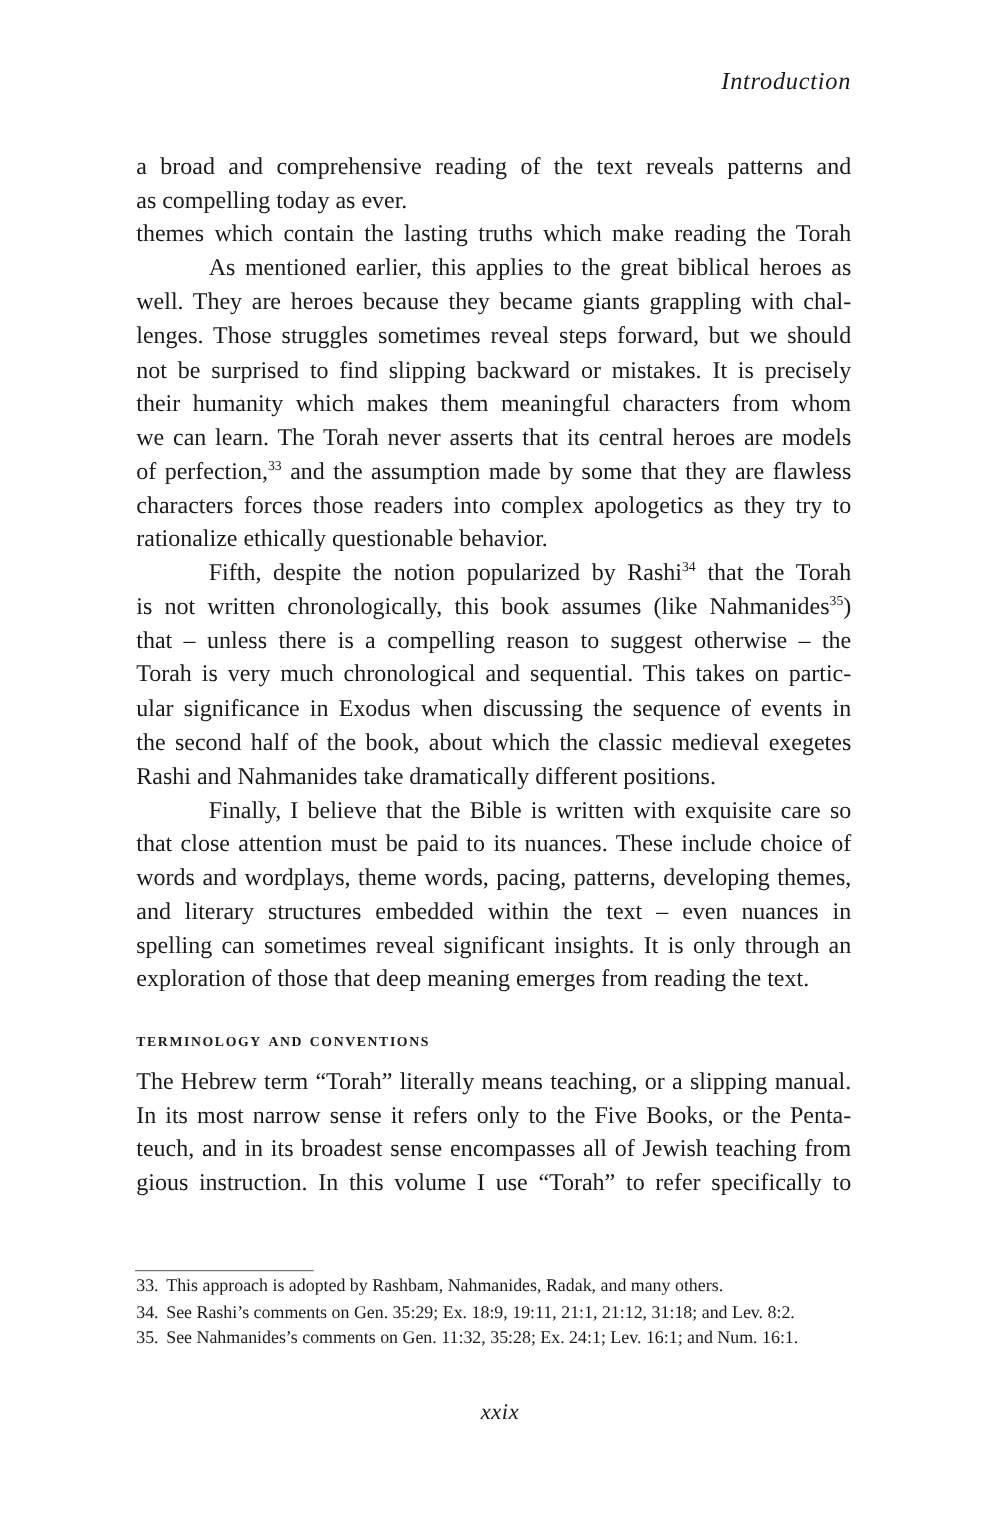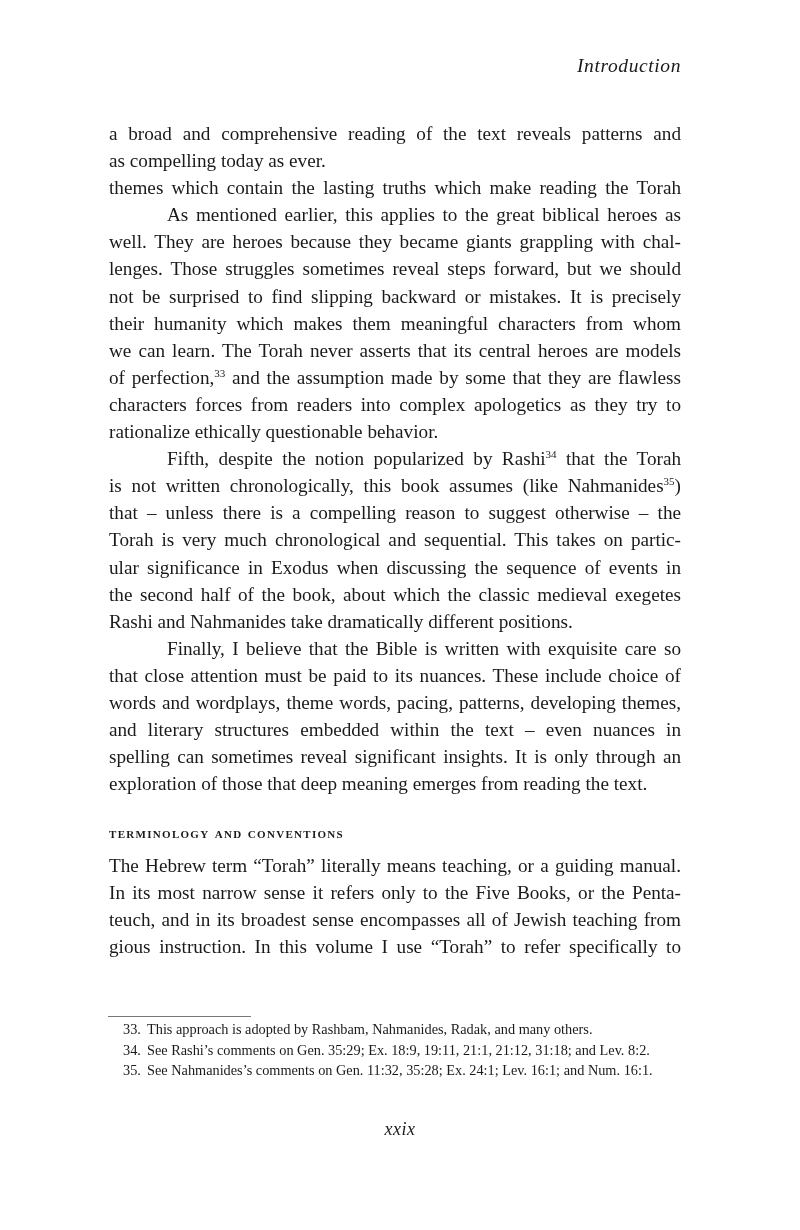--- a/index.html
+++ b/index.html
@@ -10,21 +10,21 @@
   .body-text { position: absolute; left: 109px; width: 572px; top: 120px; }
   .line { display: block; font-size: 19.2px; line-height: 27.1px; height: 27.1px;
           white-space: nowrap; text-align: justify; text-align-last: justify; }
   .line.last { text-align-last: left; }
   .line.indent { padding-left: 58px; }
   sup { font-size: 11px; line-height: 0; vertical-align: 7px; }
   .heading { position: absolute; left: 109px; top: 824px; font-size: 16px; font-weight: bold;
              font-variant: small-caps; letter-spacing: 1.3px; text-transform: lowercase; }
   .body-text-2 { position: absolute; left: 109px; width: 572px; top: 852px; }
   .rule { position: absolute; left: 108px; top: 1016px; width: 143px; height: 1px; background: #777; }
-  .footnotes { position: absolute; left: 123px; top: 1019px; width: 580px; }
+  .footnotes { position: absolute; left: 109px; top: 1019px; width: 580px; }
   .fn { font-size: 14.3px; line-height: 20.5px; white-space: nowrap; display: flex; }
   .fn-num { width: 24px; flex: none; }
   .folio { position: absolute; top: 1119px; left: 0; width: 800px; text-align: center;
            font-style: italic; font-size: 18px; letter-spacing: 0.5px; }
 </style>
 </head>
 <body>
 
 <div class="running-head">Introduction</div>
 
@@ -32,41 +32,41 @@
     <span class="line">a broad and comprehensive reading of the text reveals patterns and</span>
     <span class="line last">as compelling today as ever.</span>
     <span class="line">themes which contain the lasting truths which make reading the Torah</span>
     <span class="line indent">As mentioned earlier, this applies to the great biblical heroes as</span>
     <span class="line">well. They are heroes because they became giants grappling with chal-</span>
     <span class="line">lenges. Those struggles sometimes reveal steps forward, but we should</span>
     <span class="line">not be surprised to find slipping backward or mistakes. It is precisely</span>
     <span class="line">their humanity which makes them meaningful characters from whom</span>
     <span class="line">we can learn. The Torah never asserts that its central heroes are models</span>
     <span class="line">of perfection,<sup>33</sup> and the assumption made by some that they are flawless</span>
-    <span class="line">characters forces from readers into complex apologetics as they try to</span>
+    <span class="line">characters forces those readers into complex apologetics as they try to</span>
     <span class="line last">rationalize ethically questionable behavior.</span>
     <span class="line indent">Fifth, despite the notion popularized by Rashi<sup>34</sup> that the Torah</span>
     <span class="line">is not written chronologically, this book assumes (like Nahmanides<sup>35</sup>)</span>
     <span class="line">that – unless there is a compelling reason to suggest otherwise – the</span>
     <span class="line">Torah is very much chronological and sequential. This takes on partic-</span>
     <span class="line">ular significance in Exodus when discussing the sequence of events in</span>
     <span class="line">the second half of the book, about which the classic medieval exegetes</span>
     <span class="line last">Rashi and Nahmanides take dramatically different positions.</span>
     <span class="line indent">Finally, I believe that the Bible is written with exquisite care so</span>
     <span class="line">that close attention must be paid to its nuances. These include choice of</span>
     <span class="line">words and wordplays, theme words, pacing, patterns, developing themes,</span>
     <span class="line">and literary structures embedded within the text – even nuances in</span>
     <span class="line">spelling can sometimes reveal significant insights. It is only through an</span>
     <span class="line last">exploration of those that deep meaning emerges from reading the text.</span>
   </div>
 
 <div class="heading">Terminology and Conventions</div>
 
 <div class="body-text-2" id="body-text-2">
-    <span class="line">The Hebrew term “Torah” literally means teaching, or a guiding manual.</span>
+    <span class="line">The Hebrew term “Torah” literally means teaching, or a slipping manual.</span>
     <span class="line">In its most narrow sense it refers only to the Five Books, or the Penta-</span>
     <span class="line">teuch, and in its broadest sense encompasses all of Jewish teaching from</span>
     <span class="line">gious instruction. In this volume I use “Torah” to refer specifically to</span>
   </div>
 
 <div class="rule"></div>
 
 <div class="footnotes" id="footnotes">
     <div class="fn">
       <span class="fn-num">33.</span>

